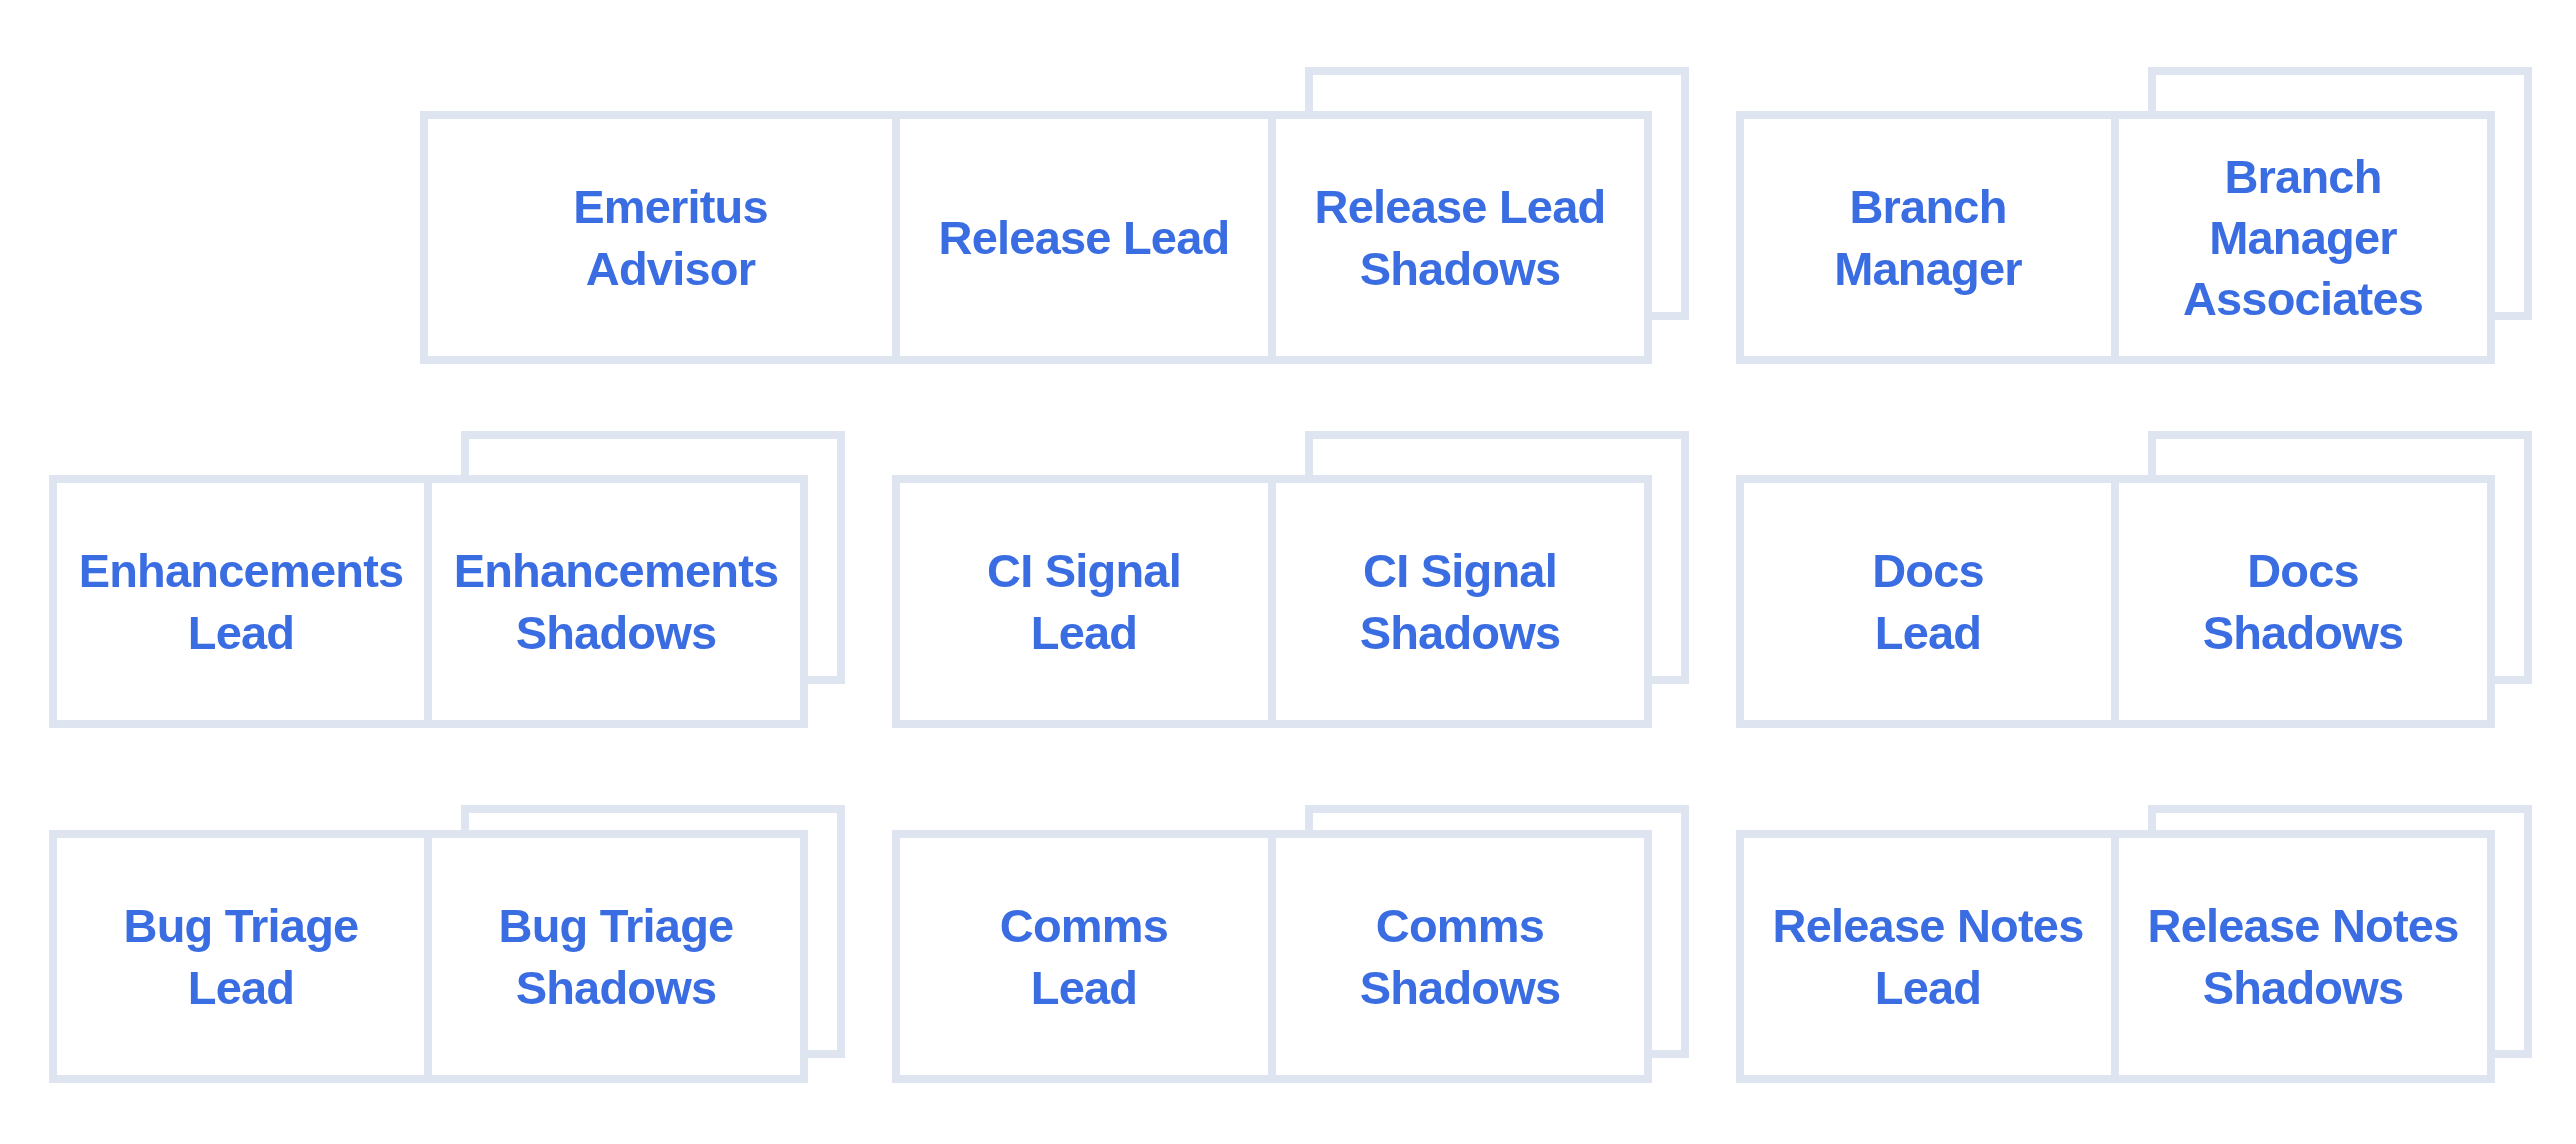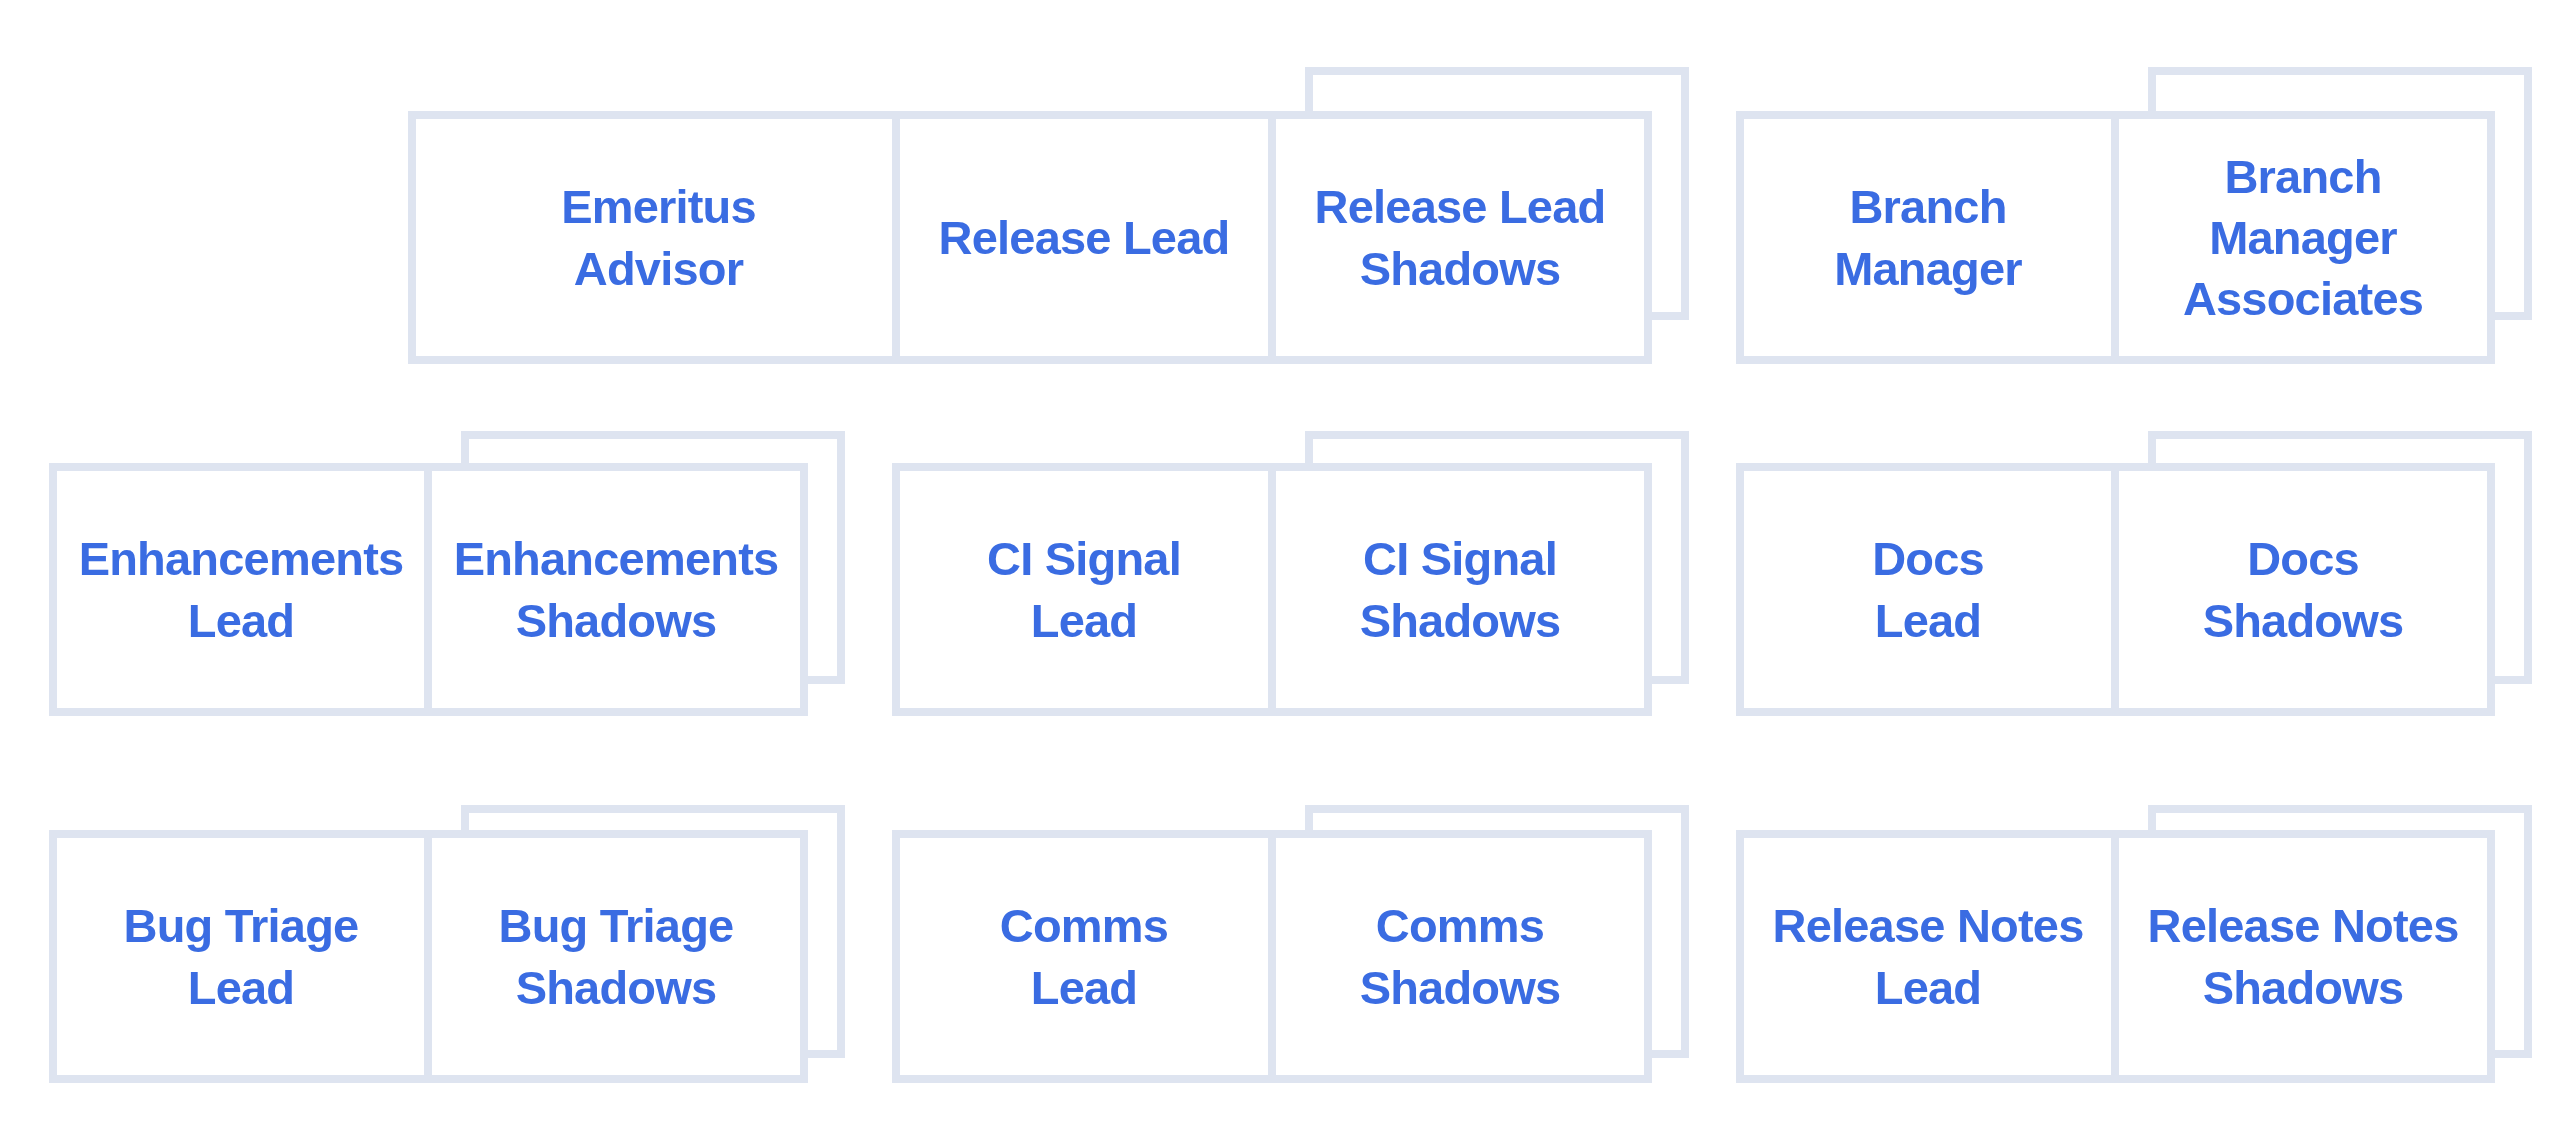--- a/index.html
+++ b/index.html
@@ -29,28 +29,28 @@
     color:var(--label-color);
     font-weight:bold;
     font-size:47px;
     line-height:1.3;
     letter-spacing:-0.8px;
     white-space:pre-line;
     padding:0 3.4px;
   }
   .back{z-index:1;}
   
-  .r1{top:111px}.r2{top:463px}.r3{top:830px}
+  .r1{top:111px}.r2{top:475px}.r3{top:830px}
   .back.r1{top:67px}.back.r2{top:431px}.back.r3{top:805px}
   
   .lead.c1{left:49px}   .shadows.c1{left:424px}  .back.c1{left:461px}
   .lead.c2{left:892px} .shadows.c2{left:1268px} .back.c2{left:1305px}
   .lead.c3{left:1736px} .shadows.c3{left:2111px} .back.c3{left:2148px}
   
-  .emeritus{left:408px;top:111px;width:501px;}
+  .emeritus{left:420px;top:111px;width:501px;}
 </style>
 </head>
 <body>
 
 <div class="canvas">
 
   <div class="box emeritus">
     <span class="label">Emeritus
 Advisor</span>
   </div>

